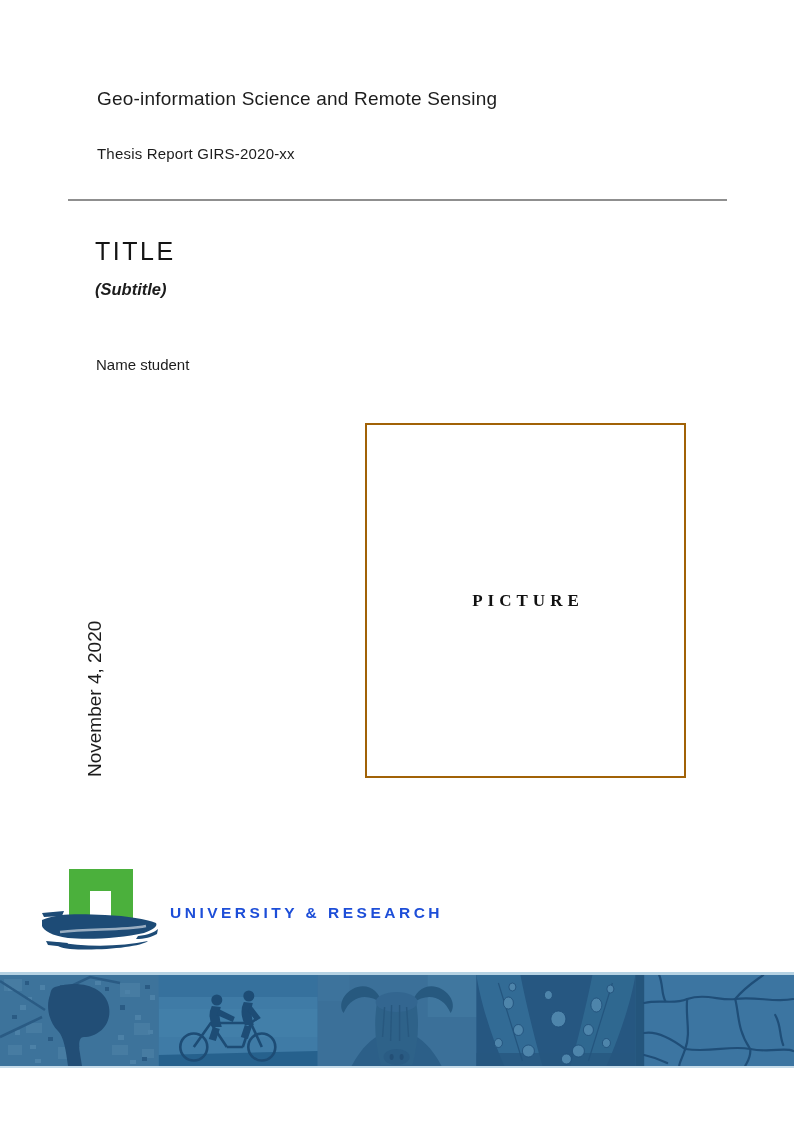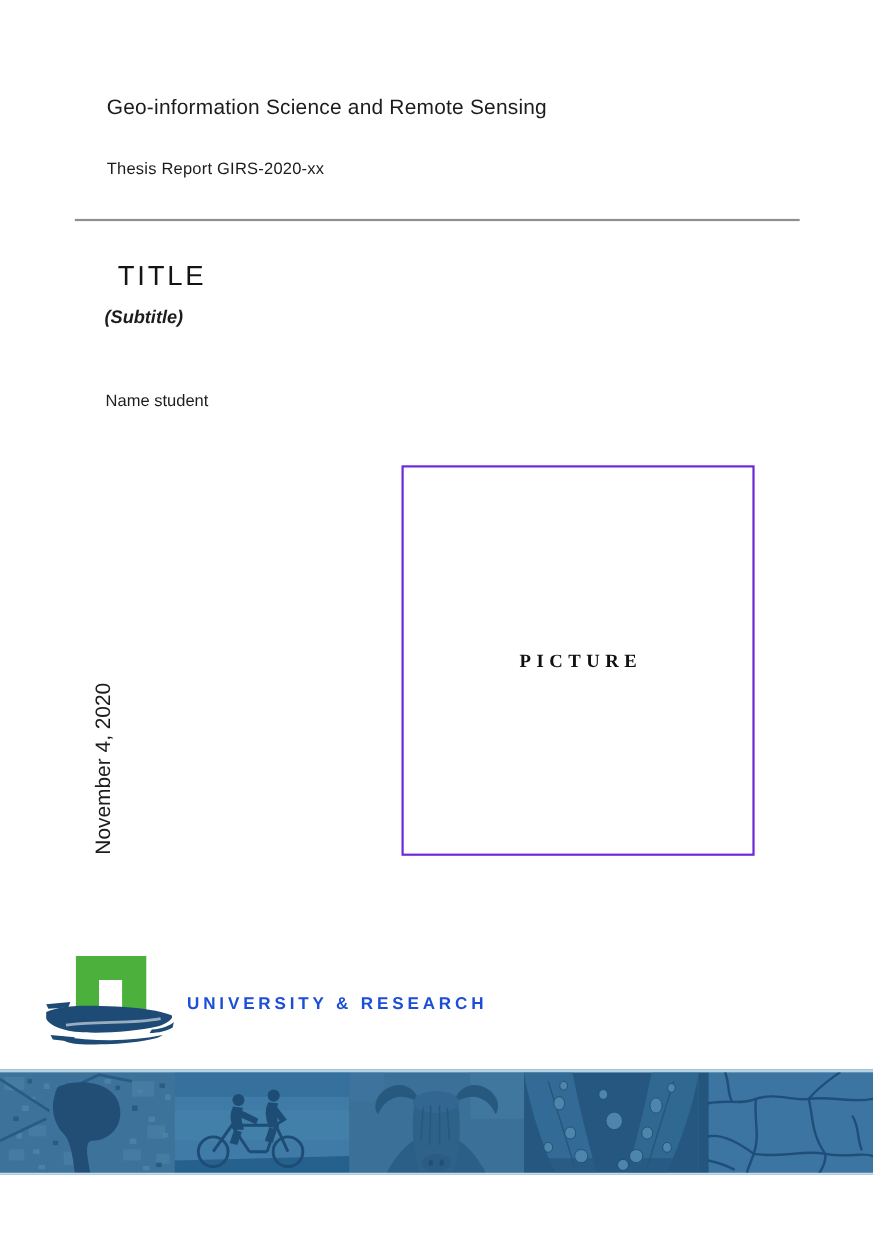--- a/index.html
+++ b/index.html
@@ -4,25 +4,25 @@
 <style>
   html,body{margin:0;padding:0;background:#ffffff;}
   .page{
     position:relative;width:794px;height:1123px;background:#fff;overflow:hidden;
     font-family:"Liberation Sans",sans-serif;color:#1c1c1c;text-align:center;
   }
   .abs{position:absolute;}
   .program-line{left:97px;top:88px;font-size:19px;letter-spacing:.2px;}
   .report-line{left:97px;top:145px;font-size:15px;letter-spacing:.2px;}
   .rule{left:68px;top:199px;width:659px;height:2px;background:#8f8f8f;}
-  .thesis-title{left:95px;top:237px;font-size:25px;letter-spacing:2.5px;color:#141414;margin-left:12px;}
+  .thesis-title{left:95px;top:237px;font-size:25px;letter-spacing:2.5px;color:#141414;}
   .thesis-subtitle{left:95px;top:280px;font-size:16.5px;font-weight:bold;font-style:italic;}
   .author-name{left:96px;top:356px;font-size:15px;}
   .picture-box{
-    left:365px;top:423px;width:321px;height:355px;border:2px solid #6d28d9;
+    left:365px;top:423px;width:321px;height:355px;border:2px solid #a16207;
     display:flex;align-items:center;justify-content:center;background:#fff;box-sizing:border-box;
   }
   .picture-label{
     font-family:"Liberation Serif",serif;font-weight:bold;font-size:17px;
     letter-spacing:5px;color:#111;padding-left:5px;
   }
   .thesis-date{
     left:84px;top:777px;font-size:19px;white-space:nowrap;
     transform:rotate(-90deg);transform-origin:0 0;
   }

